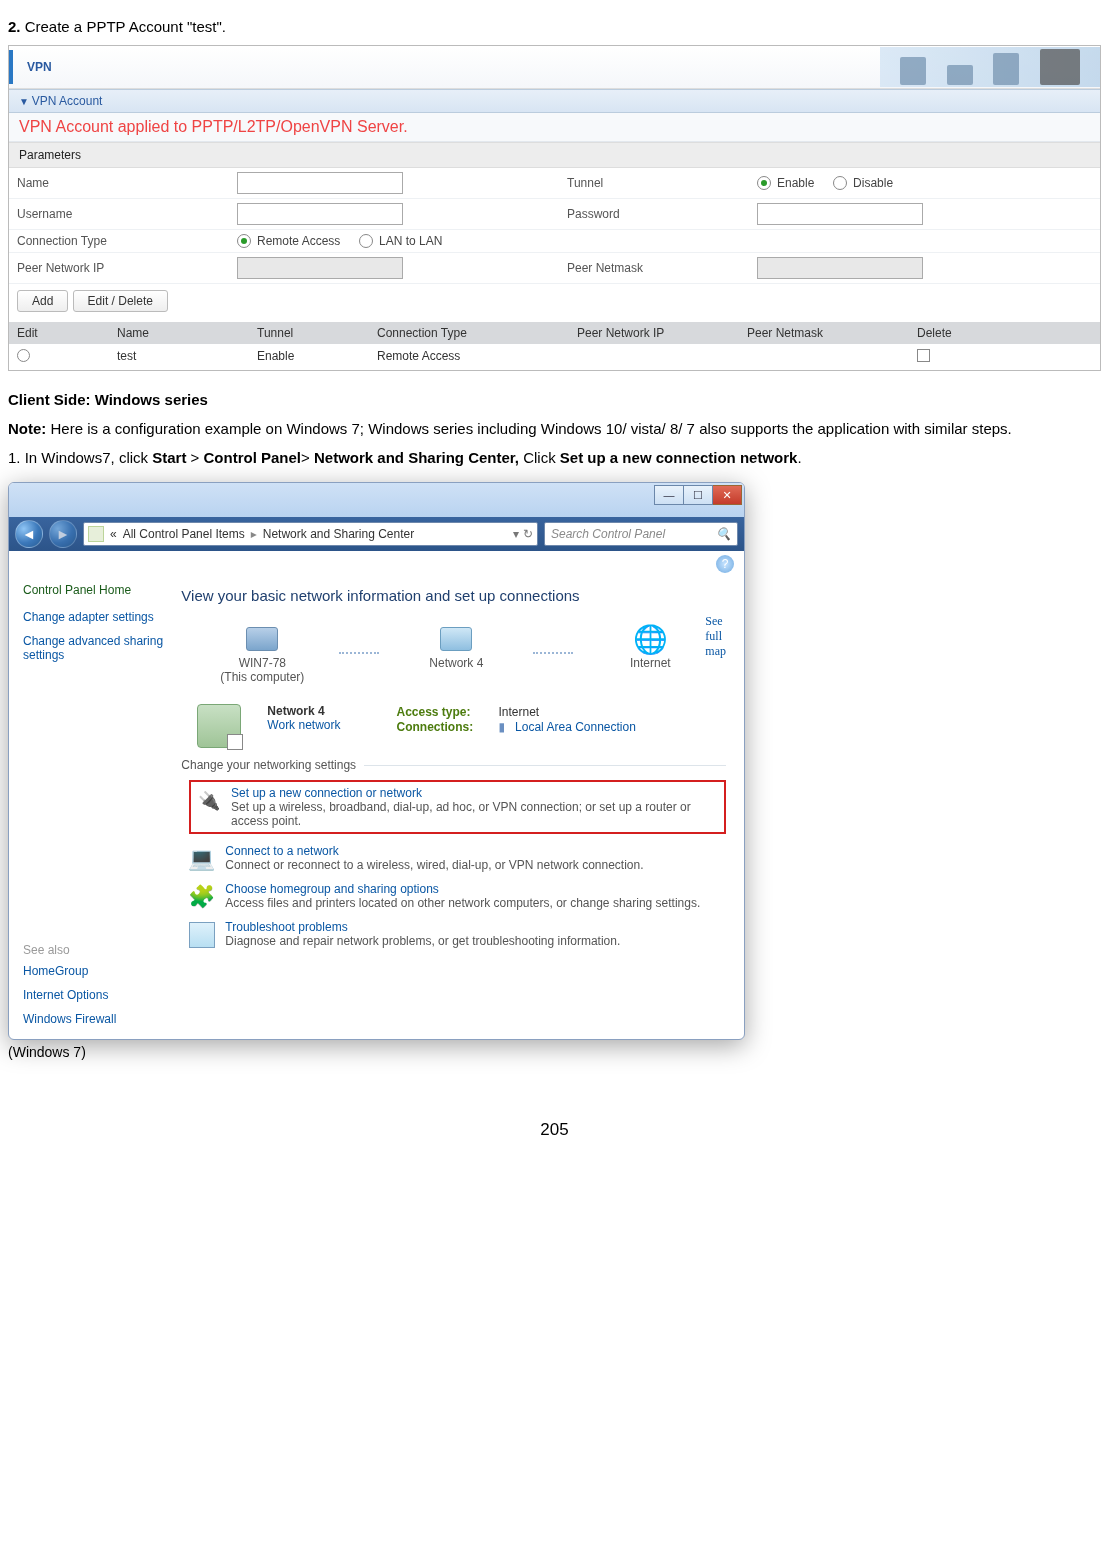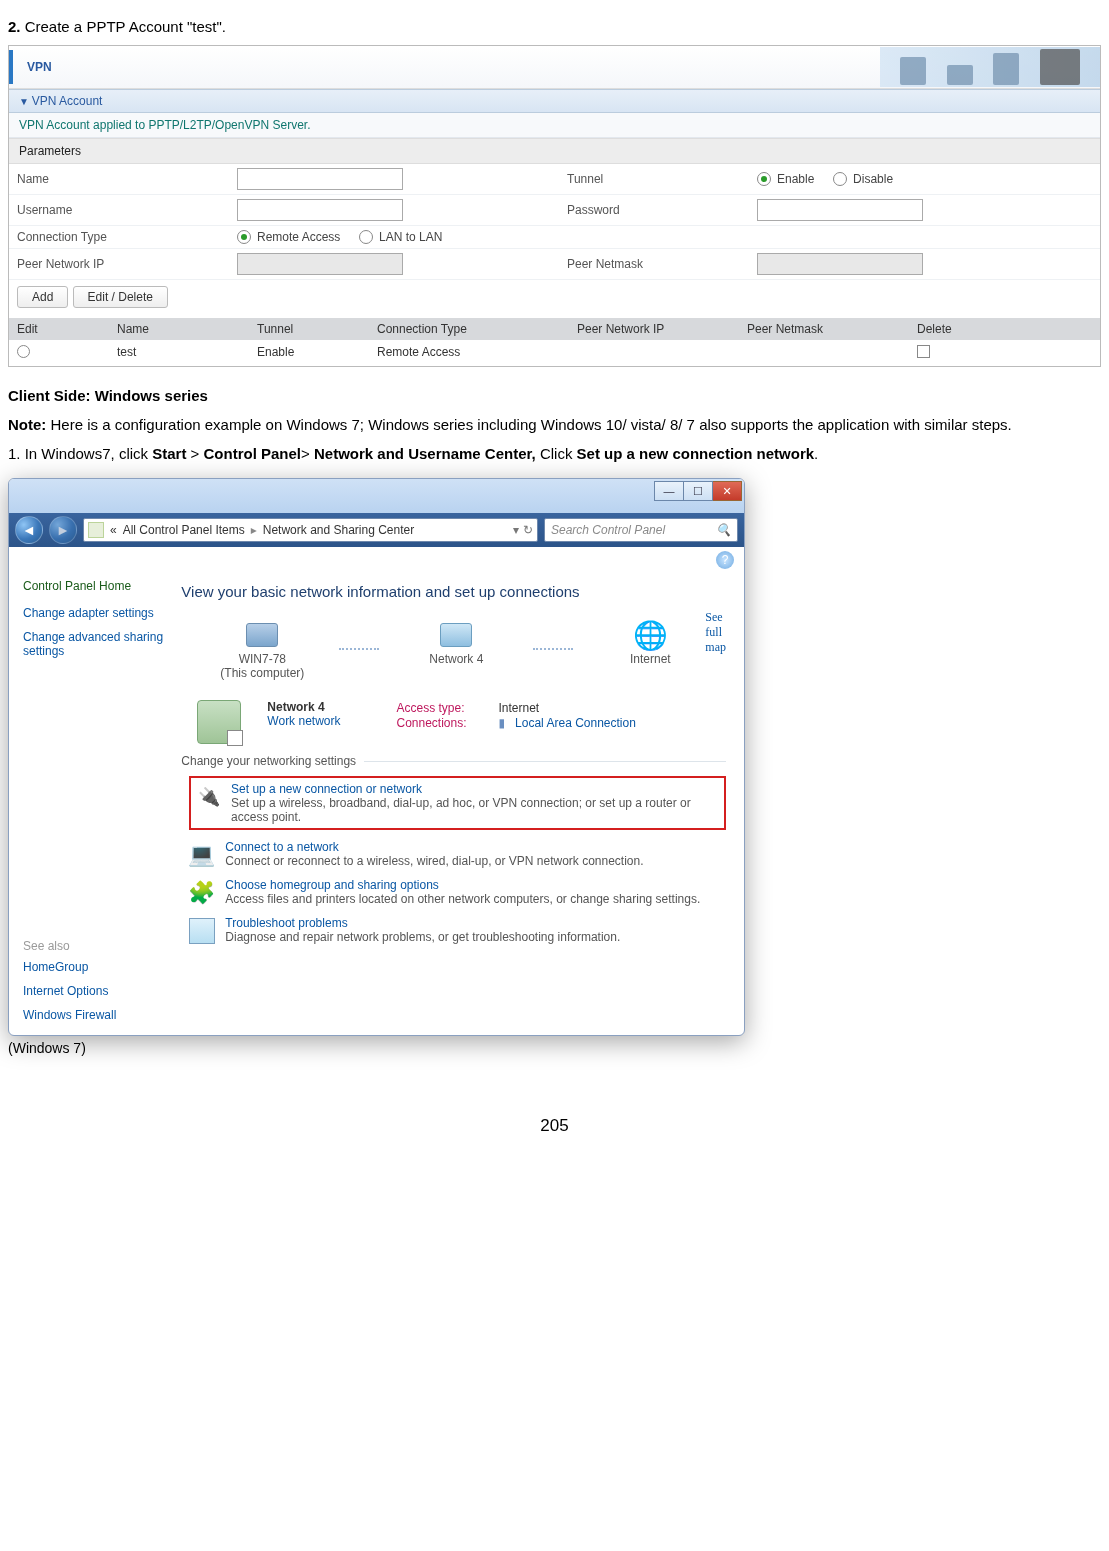--- a/index.html
+++ b/index.html
@@ -47,23 +47,23 @@
     .section-title {
       background: linear-gradient(#e7eff8,#d8e5f3);
       color:#2a5aa0;
       font-size: 12px;
       padding: 4px 10px;
       border-top:1px solid #bcd;
       border-bottom:1px solid #bcd;
     }
     .section-title::before { content:"▼ "; font-size:10px; color:#2a5aa0;}
     .desc-row, .param-head {
-      font-size: 12px;
+      font-size: 16px;
       padding: 5px 10px;
-      color:#0f766e;
+      color:#ef4444;
     }
     .desc-row { background:#f7f9fb; border-bottom:1px solid #e3e8ee;}
     .param-head { background:#ededed; color:#222; font-size:12px; border-top:1px solid #ddd; border-bottom:1px solid #ddd;}
     
     .form-grid {
       display: grid;
       grid-template-columns: 220px 330px 190px 1fr;
       row-gap: 0;
       font-size: 12px;
     }
@@ -162,21 +162,21 @@
     .subhead .line { flex:1; height:1px; background:#dde4ea;}
     .connectlink { color:#0a57a4; margin-left:auto;}
     
     .activenet { display:flex; gap:26px; margin: 6px 0 8px 16px;}
     .activenet .icon { width:42px; height:42px; background:linear-gradient(#c8e0c4,#9fc497); border:1px solid #7aa776; border-radius:4px; position:relative;}
     .activenet .icon::after{content:""; position:absolute; bottom:-3px; right:-3px; width:14px; height:14px; background:#fff; border:1px solid #888;}
     .activenet .col1 .name { font-weight:bold; }
     .activenet .col1 .type { color:#0a57a4; }
     .activenet .col2 { margin-left:30px; font-size:12px;}
     .activenet .col2 .row { display:flex; gap:10px; margin:1px 0;}
-    .activenet .lbl { width:92px; color:#be185d;}
+    .activenet .lbl { width:92px; color:#4d7c0f;font-weight:bold;}
     .linkblue{color:#0a57a4;}
     
     .task { display:flex; gap:10px; margin:10px 0 8px 8px; }
     .task .ticon { width:26px; height:26px; margin-top:2px; display:flex; align-items:center; justify-content:center; font-size:18px;}
     .task .ticon.plug{ color:#5a8b4e; font-size:22px;}
     .task .ticon.hg{ color:#5a8b4e; font-size:22px;}
     .task .ticon.ts{ width:24px; height:24px; border:1px solid #7aa0c0; background:linear-gradient(#dff1fb,#b8dff2); }
     .task .ttext .title { color:#0a57a4; }
     .task .ttext .sub { color:#555; }
     .redbox { border:2px solid #d41f1f; padding:4px 6px; margin:8px 0 8px 8px;}
@@ -274,21 +274,21 @@
     <div></div>
     <div><span class="del-chk"></span></div>
   </div>
 </div>
 
 <p class="doc-text bold">Client Side: Windows series</p>
 <p class="doc-text" style="text-align:justify">
   <span class="bold">Note:</span><span> Here is a configuration example on Windows 7; Windows series including Windows 10/ vista/ 8/ 7 also supports the application with similar steps.</span>
 </p>
 <p class="doc-text" style="text-align:justify">
-  <span>1. In Windows7, click </span><span class="bold">Start</span><span> &gt; </span><span class="bold">Control Panel</span><span>&gt; </span><span class="bold">Network and Username Center,</span><span> Click </span><span class="bold">Set up a new connection network</span><span>.</span>
+  <span>1. In Windows7, click </span><span class="bold">Start</span><span> &gt; </span><span class="bold">Control Panel</span><span>&gt; </span><span class="bold">Network and Sharing Center,</span><span> Click </span><span class="bold">Set up a new connection network</span><span>.</span>
 </p>
 
 <div class="win7">
   <div class="w7-titlebar">
     <div class="w7-titlebtns">
       <div class="w7-tbtn first">—</div>
       <div class="w7-tbtn">☐</div>
       <div class="w7-tbtn close">✕</div>
     </div>
   </div>

